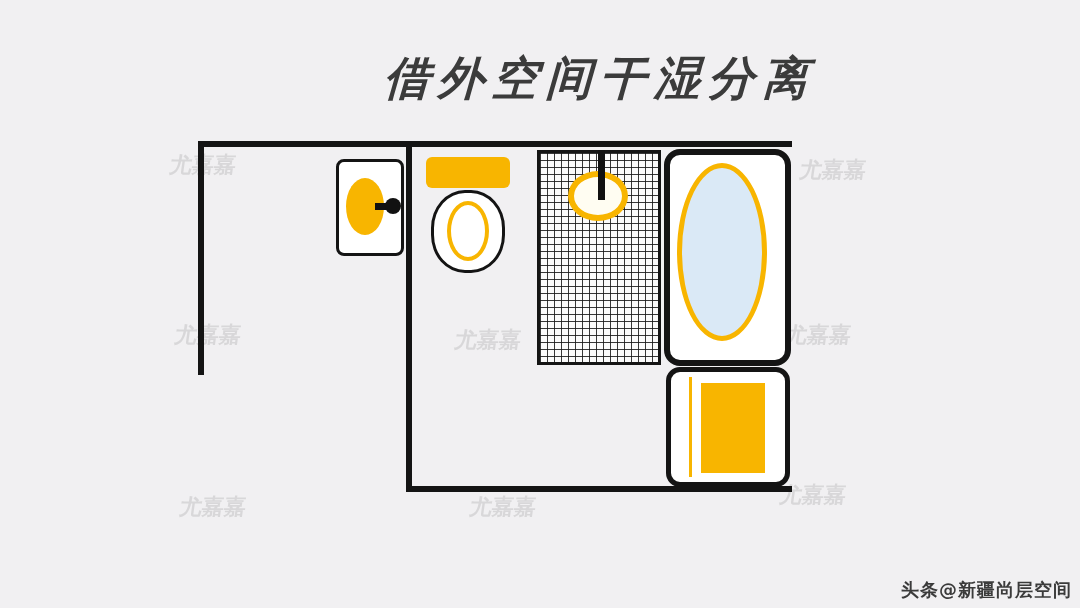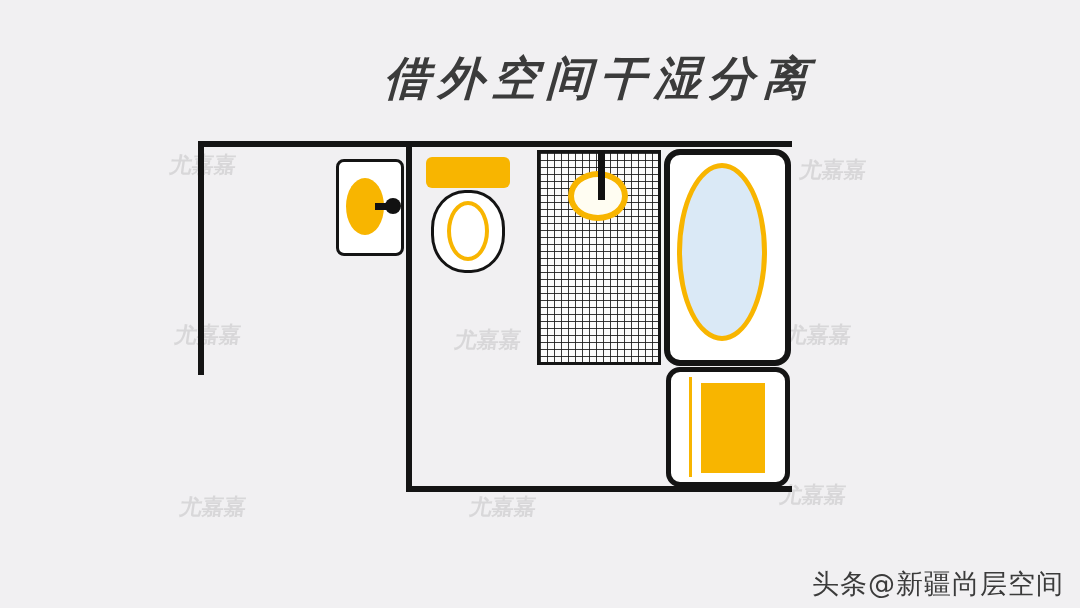--- a/index.html
+++ b/index.html
@@ -62,22 +62,22 @@
           background:#fff; border:5px solid var(--wall-black,#141414); border-radius:14px; }
   .washer-hinge { position:absolute; left:18px; top:5px; width:3px; height:100px;
           background:var(--accent-yellow,#f8b500); }
   .washer-drum { position:absolute; left:30px; top:11px; width:64px; height:90px;
           background:var(--accent-yellow,#f8b500); }
 
   .wm { position:absolute; font-size:22px; font-weight:bold;
         color:var(--watermark-gray,#9a9a9a); opacity:.28;
         transform:skewX(-8deg); white-space:nowrap; }
 
-  .credit { position:absolute; right:16px; bottom:6px;
-        font-size:27px; font-weight:normal; letter-spacing:1px;
+  .credit { position:absolute; right:8px; bottom:6px;
+        font-size:18px; font-weight:bold; letter-spacing:1px;
         color:var(--text-dark,#3b3b3b); }
 </style>
 </head>
 <body>
 
 <div class="canvas">
 
   <div class="title">借外空间干湿分离</div>
 
   <span class="wm" style="left:170px; top:150px;">尤嘉嘉</span>

